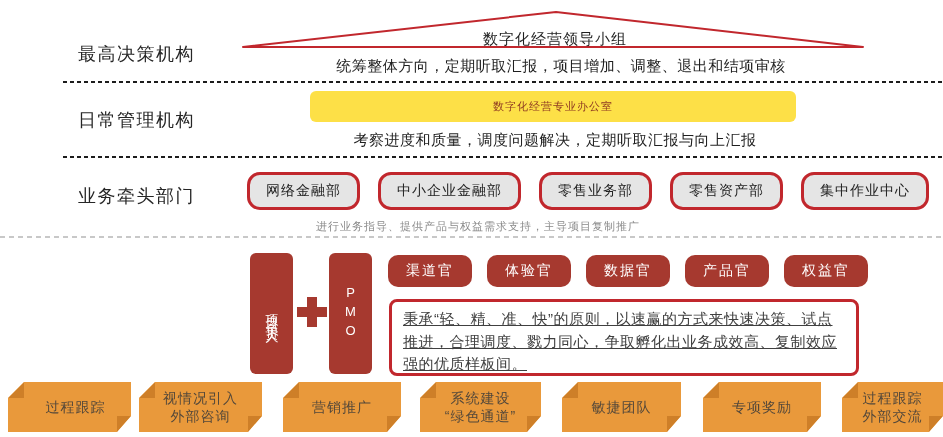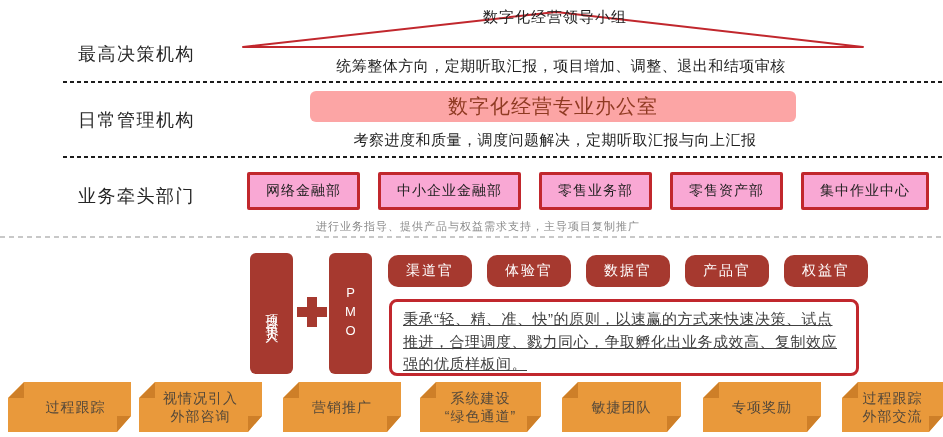--- a/index.html
+++ b/index.html
@@ -15,50 +15,50 @@
     position:absolute; font-size:18px; color:#262626; letter-spacing:1.5px;
     white-space:nowrap;
   }
   .lbl1{ left:78px; top:42px; }
   .lbl2{ left:78px; top:108px; }
   .lbl3{ left:78px; top:184px; }
   .lbl4{ left:85px; top:298px; }
 
   .roof-svg{ position:absolute; left:0; top:6px; width:943px; height:44px; }
   .roof-title{
-    position:absolute; left:555px; top:8px; transform:translateX(-50%);
+    position:absolute; left:555px; top:30px; transform:translateX(-50%);
     font-size:15px; color:#1f1f1f; letter-spacing:1px; white-space:nowrap;
   }
   .caption{
     position:absolute; transform:translateX(-50%); white-space:nowrap;
     font-size:15px; color:#1f1f1f; letter-spacing:0.5px;
   }
   .cap1{ left:561px; top:57px; }
   .cap2{ left:555px; top:131px; }
   .cap3{ left:478px; top:219px; font-size:11px; color:#8a8a8a; letter-spacing:1px; }
 
   .sep{ position:absolute; height:2px; }
   .sep-dark{ background:repeating-linear-gradient(90deg,#1c1c1c 0 4px,transparent 4px 7px); }
   .sep-light{ background:repeating-linear-gradient(90deg,#c8c8c8 0 5px,transparent 5px 9px); }
   .sep1{ top:81px; left:63px; right:0; }
   .sep2{ top:156px; left:63px; right:0; }
   .sep3{ top:236px; left:0; right:0; }
 
   .orange-bar{
     position:absolute; left:310px; top:91px; width:486px; height:31px;
-    background:#fca5a5; border-radius:6px;
+    background:#fde047; border-radius:6px;
     display:flex; align-items:center; justify-content:center;
-    font-size:20px; color:#8F3A22; letter-spacing:1px;
+    font-size:11px; color:#8F3A22; letter-spacing:1px;
   }
 
   .dept-row{
     position:absolute; left:247px; top:172px; display:flex; gap:18px;
   }
   .dept-box{
-    height:38px; border:3px solid #C1272D; border-radius:2px; background:#f9a8d4;
+    height:38px; border:3px solid #C1272D; border-radius:13px; background:#e5e5e5;
     display:flex; align-items:center; justify-content:center;
     padding:0 16px; font-size:14px; color:#222222; letter-spacing:1px; white-space:nowrap;
   }
 
   .vbox{
     position:absolute; top:253px; width:43px; height:121px;
     background:#A6392F; border-radius:6px;
     display:flex; align-items:center; justify-content:center;
     writing-mode:vertical-rl; text-orientation:upright;
     color:#ffffff; font-size:13px; letter-spacing:4px;

